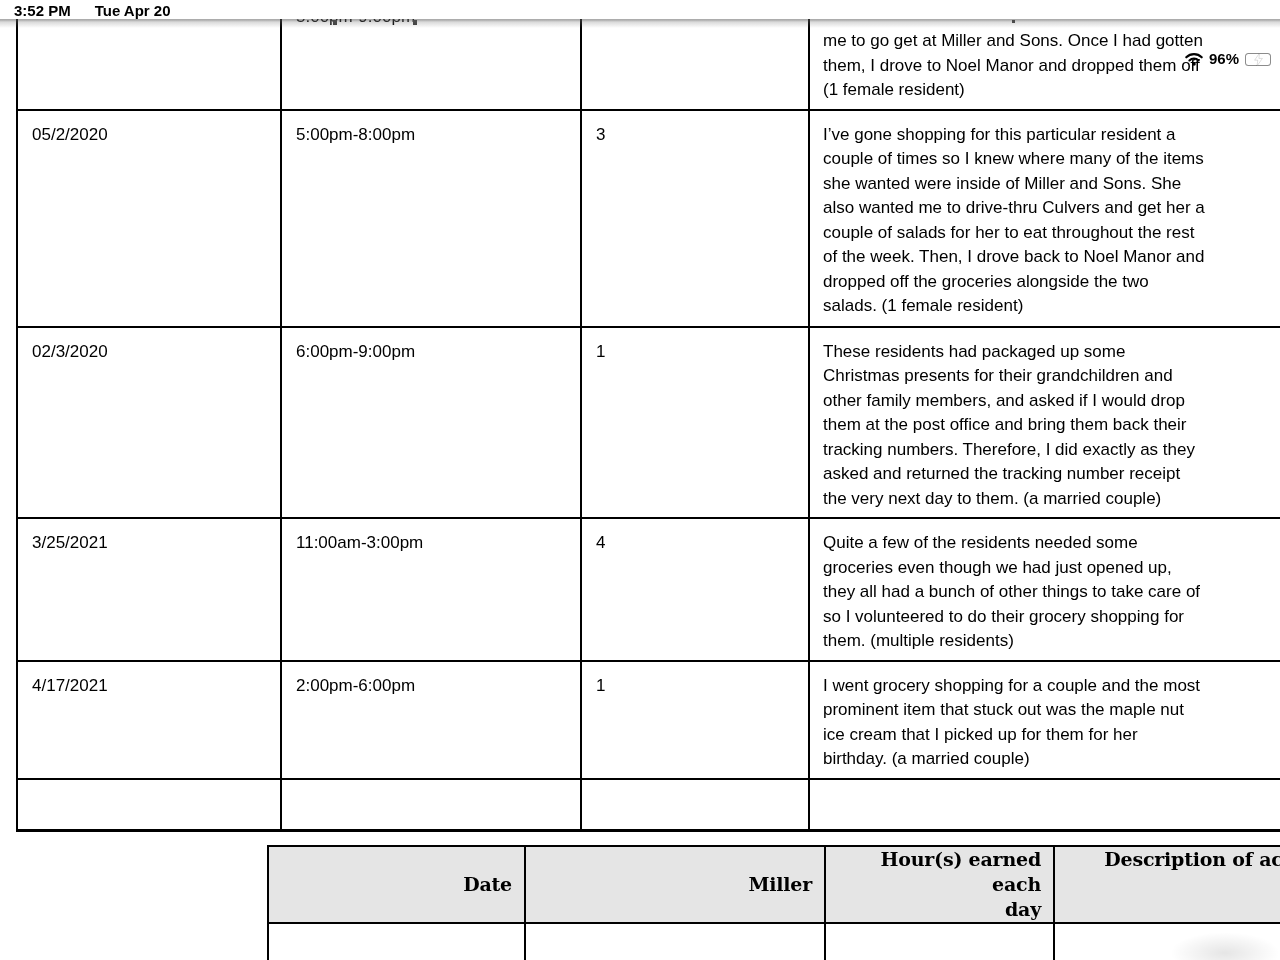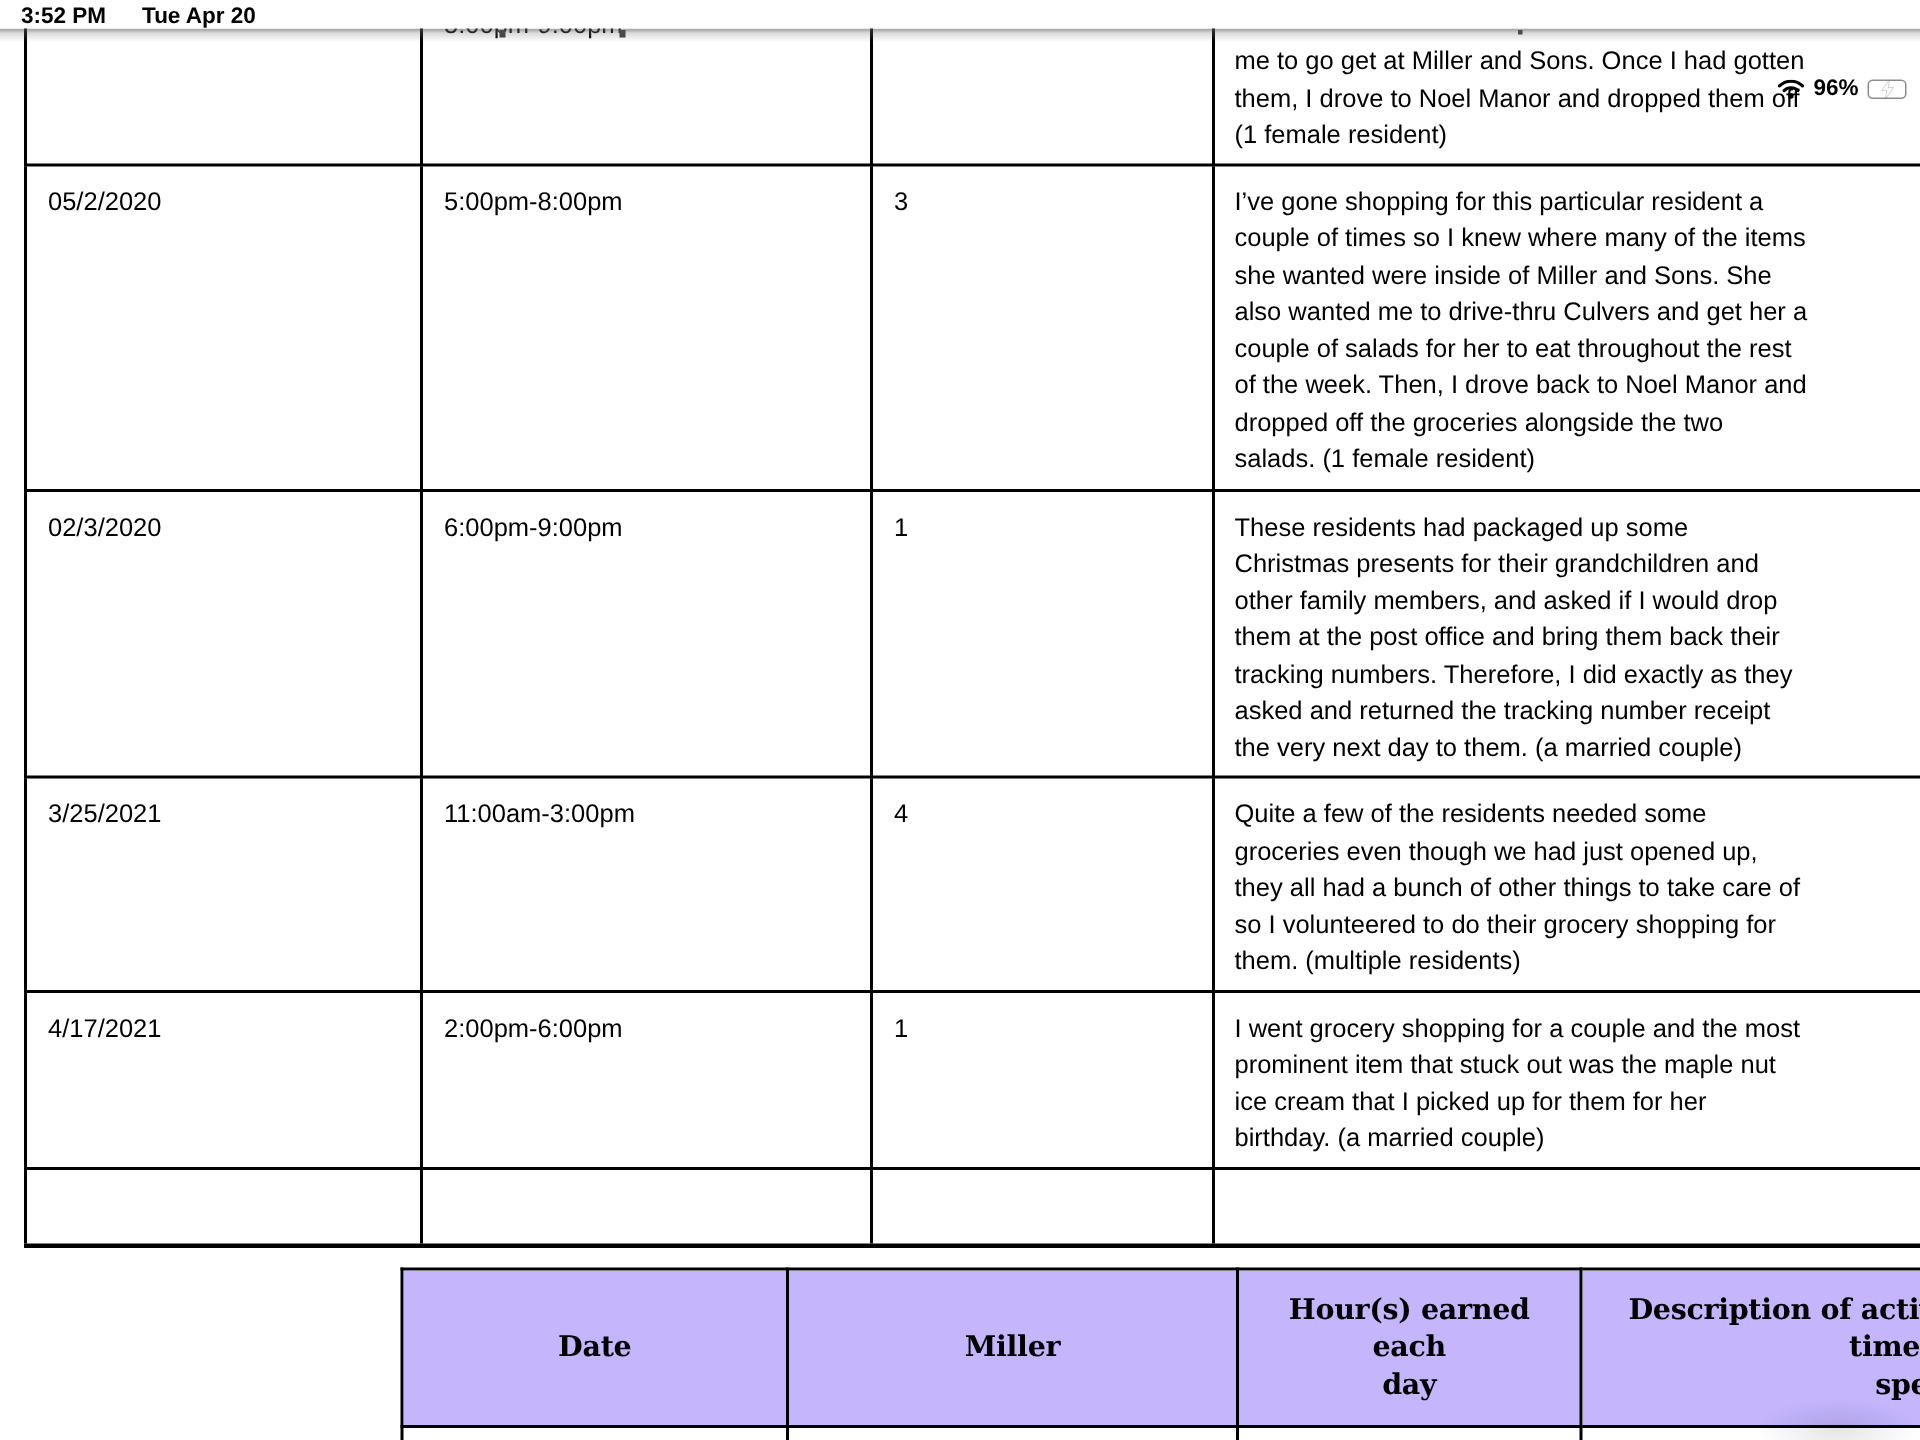--- a/index.html
+++ b/index.html
@@ -42,23 +42,23 @@
   #table1 tr:nth-child(2) { height: 217px; }
   #table1 tr:nth-child(3) { height: 191px; }
   #table1 tr:nth-child(4) { height: 142px; }
   #table1 tr:nth-child(5) { height: 112px; }
   #table1 tr:nth-child(6) { height: 52px; }
   #table1 tr:last-child td { border-bottom-width: 3px; }
   #table1 .pad-extra { padding-top: 36px; }
 
   #table2 { position: absolute; left: 267px; top: 845px; width: 1236px; z-index: 1; }
   #table2 th {
-    background: #c4b5fd; font-family: "DejaVu Serif", serif; font-weight: bold;
+    background: #e5e5e5; font-family: "DejaVu Serif", serif; font-weight: bold;
     font-size: 19px; line-height: 25px; letter-spacing: -0.2px;
-    text-align: center; vertical-align: middle; padding: 14px 12px;
+    text-align: right; vertical-align: middle; padding: 0 12px;
     white-space: pre-line; height: 72px;
   }
   #table2 td { height: 78px; }
 
   
   .remnant { position: absolute; background: #3a3a3a; z-index: 1; }
   .remnant.a { left: 333px; top: 20px; width: 4px; height: 5px; }
   .remnant.b { left: 413px; top: 20px; width: 4px; height: 5px; }
   .remnant.c { left: 1012px; top: 20px; width: 3px; height: 3px; }
 

